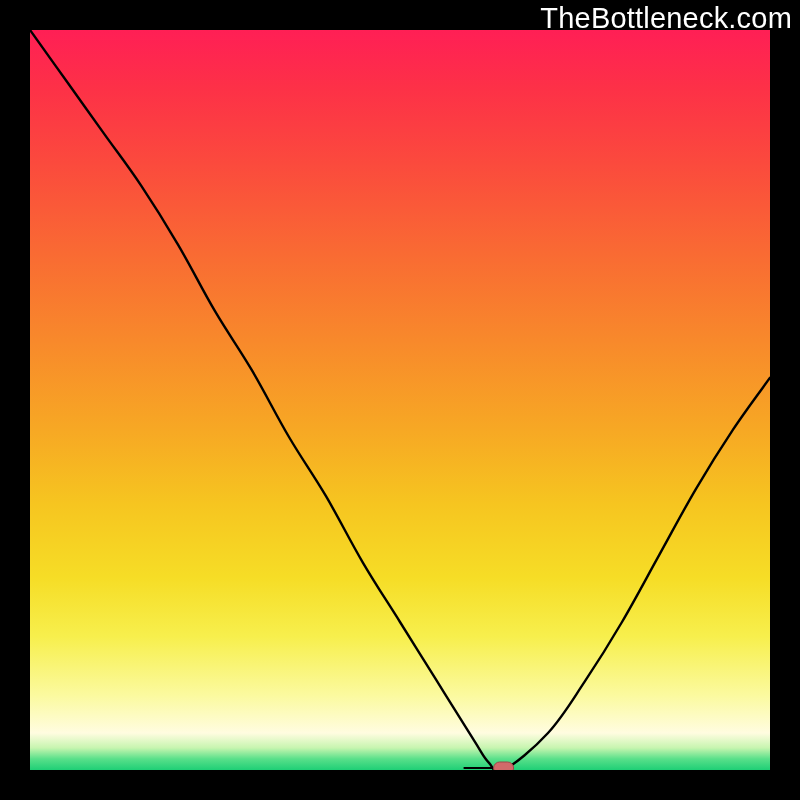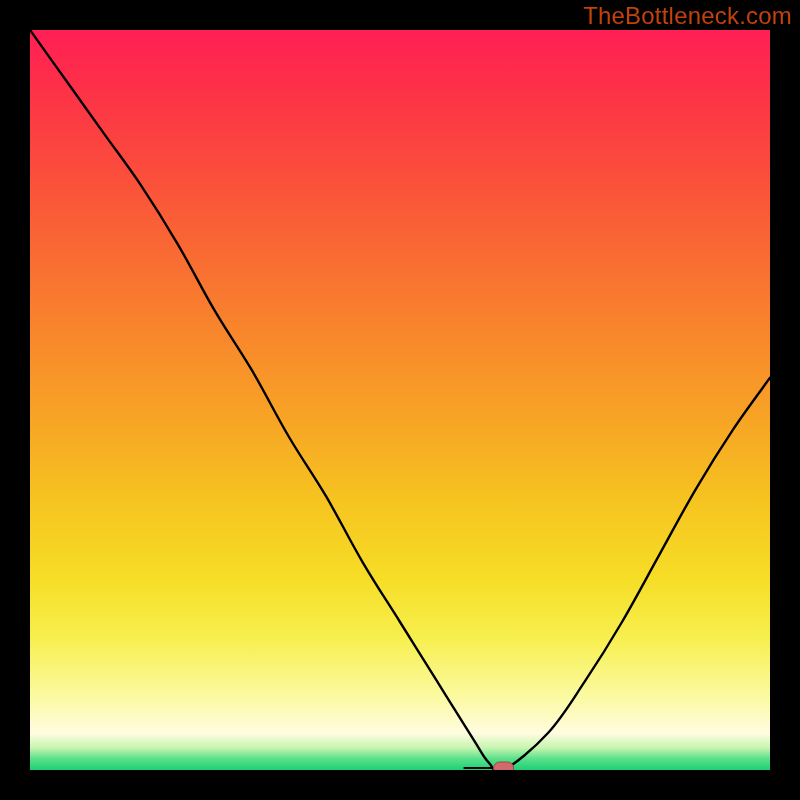--- a/index.html
+++ b/index.html
@@ -14,22 +14,22 @@
   .frame {
     position: relative;
     width: 800px;
     height: 800px;
     background: #000;
   }
   .watermark {
     position: absolute;
     top: 2px;
     right: 8px;
-    color: #c2410c;
-    font-size: 24px;
+    color: #ffffff;
+    font-size: 29px;
     font-weight: 500;
     letter-spacing: 0.2px;
     z-index: 5;
   }
   .plot-area {
     position: absolute;
     left: 30px;
     top: 30px;
     width: 740px;
     height: 740px;

